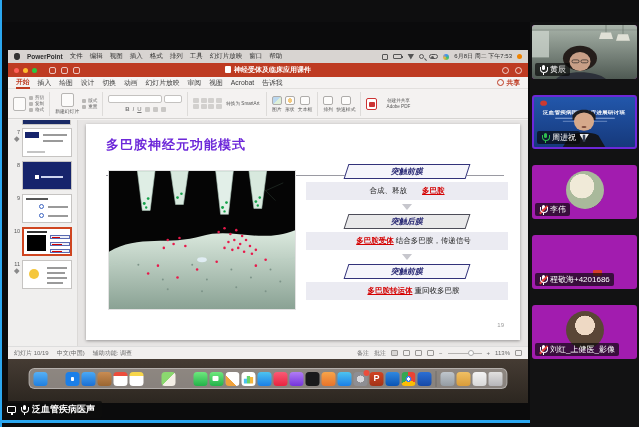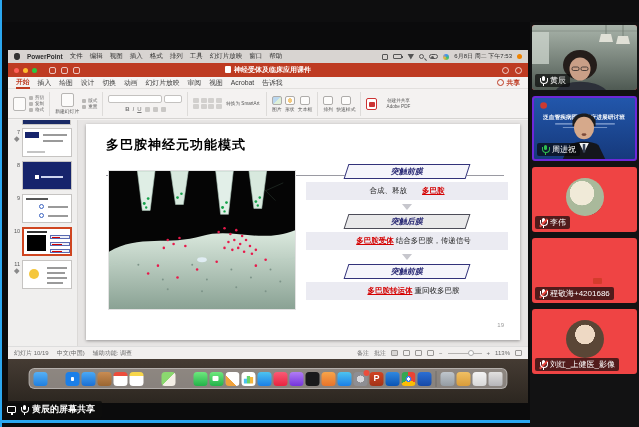--- a/index.html
+++ b/index.html
@@ -89,21 +89,21 @@
   .tstar{width:3.5px;height:3.5px;background:#8a8a8a;transform:rotate(45deg);margin-right:2px;}
   .tpic{width:50px;height:29px;background:#fff;border:1px solid #c6c4c2;position:relative;overflow:hidden;cursor:pointer;}
   .thumb-row.selected .tpic{border:2px solid #cf4520;}
   .tm{position:absolute;}
   .tm-bar{background:#9a9a9a;height:1.5px;}
   .tm-navy{background:#16246c;}
   .tm-border{border:1px solid #5a6ab0;background:#eef0f8;}
 
   .slide-wrap{flex:1;background:#e7e5e4;position:relative;}
   .slide{position:absolute;left:8px;top:4px;right:8px;bottom:6px;background:#fff;box-shadow:0 1px 3px rgba(0,0,0,.35);overflow:hidden;}
-  .slide-title{margin:12px 16px 0 20px;padding-bottom:21px;border-bottom:1px solid #9a9aa2;font-size:13px;font-weight:bold;color:#000000;letter-spacing:1px;}
+  .slide-title{margin:12px 16px 0 20px;padding-bottom:21px;border-bottom:1px solid #9a9aa2;font-size:13px;font-weight:bold;color:#6d28d9;letter-spacing:1px;}
   .neuron{position:absolute;left:22px;top:46px;width:188px;height:140px;border:1px solid #e2e2e2;}
   .flow{position:absolute;right:12px;top:40px;width:202px;}
   .flow-header{width:122px;margin:0 auto;height:15px;border:1px solid #32327a;background:#f5f5fb;transform:skewX(-18deg);}
   .flow-header.gray{background:#e9e9ea;border-color:#4c4c58;}
   .flow-header span{display:block;transform:skewX(18deg);text-align:center;font-size:8px;font-weight:bold;font-style:italic;color:#1f1f6e;line-height:14px;}
   .flow-row{margin-top:3px;background:#ebebf2;text-align:center;font-size:7.5px;color:#222;padding:4px 2px;}
   .kw{color:#d40000;font-weight:bold;text-decoration:underline;margin-left:13px;}
   .flow-arrow{width:0;height:0;border-left:5px solid transparent;border-right:5px solid transparent;border-top:6px solid #c7c7cd;margin:4px auto;}
   .slide-page{position:absolute;right:16px;bottom:12px;font-size:6px;color:#999;}
 
@@ -163,21 +163,21 @@
   .mic::before{content:"";position:absolute;left:2.5px;top:0;width:3px;height:5px;background:#fff;border-radius:1.5px;}
   .mic::after{content:"";position:absolute;left:1px;top:2px;width:6px;height:5px;border:1px solid #fff;border-top:none;border-radius:0 0 4px 4px;}
   .mic .stem{position:absolute;left:3.5px;bottom:0;width:1px;height:2px;background:#fff;}
   .mic.green::before{background:#2fbf4f;}
   .mic.green::after{border-color:#2fbf4f;}
   .mic.green .stem{background:#2fbf4f;}
   .mic .slash{position:absolute;left:-1px;top:4px;width:11px;height:1.5px;background:#e5443c;transform:rotate(-45deg);}
 
   
   .sidebar{position:absolute;left:530px;top:22px;width:109px;height:405px;background:#121213;overflow:hidden;}
-  .tile{position:relative;height:65px;margin:3px 2px 6px 2px;background:#ef4444;border-radius:3px;overflow:hidden;cursor:pointer;}
+  .tile{position:relative;height:54px;margin:3px 2px 16px 2px;background:#a21caf;border-radius:3px;overflow:hidden;cursor:pointer;}
   .tile.speaking{border:2px solid #6d28d9;}
   .tile svg{position:absolute;left:0;top:0;width:100%;height:100%;}
   .name-badge{position:absolute;left:3px;bottom:3px;background:rgba(8,8,8,.68);border-radius:2px;display:flex;align-items:center;gap:3px;padding:1px 4px;max-width:96%;}
   .name-badge .nm{font-size:8px;color:#fff;white-space:nowrap;overflow:hidden;text-overflow:ellipsis;}
   .avatar{position:absolute;left:50%;top:46%;transform:translate(-50%,-50%);width:38px;height:38px;border-radius:50%;}
   .av-3{background:radial-gradient(circle at 50% 32%,#e9c9a6 0 26%,#c0392b 27% 72%,#7c5e46 73%);}
   .av-4{background:radial-gradient(circle at 42% 40%,#f0ead8 0 38%,#a9b99b 39% 74%,#6c7b5f 75%);}
   .av-5{background:#e9e5df radial-gradient(circle at 30% 34%,#141414 0 13%,transparent 14%),radial-gradient(circle at 68% 28%,#141414 0 14%,transparent 15%),radial-gradient(circle at 55% 72%,#141414 0 16%,transparent 17%);position:absolute;}
   .av-5::after{content:"";position:absolute;right:2px;bottom:3px;width:9px;height:6px;background:#d43c2c;border-radius:1px;}
   .av-6{background:radial-gradient(circle at 50% 38%,#eed9c4 0 32%,#5a4636 33% 78%,#33261c 79%);}
@@ -559,21 +559,21 @@
         <div class="dk i-window"></div>
         <div class="dk i-trash"></div>
       </div>
     </div>
 
     <div class="share-badge">
       <span class="sb-screen"></span>
       <span class="mic">
           <span class="stem"></span>
         </span>
-      <span class="sb-text">黄辰的屏幕共享</span>
+      <span class="sb-text">泛血管疾病医声</span>
     </div>
     <div class="share-bottom-border"></div>
   </div>
 
   <div class="sidebar">
 
     <div class="tile">
       <svg viewBox="0 0 105 65" preserveAspectRatio="none">
         <defs>
           <linearGradient id="gv1" x1="0" y1="0" x2="0" y2="1">

